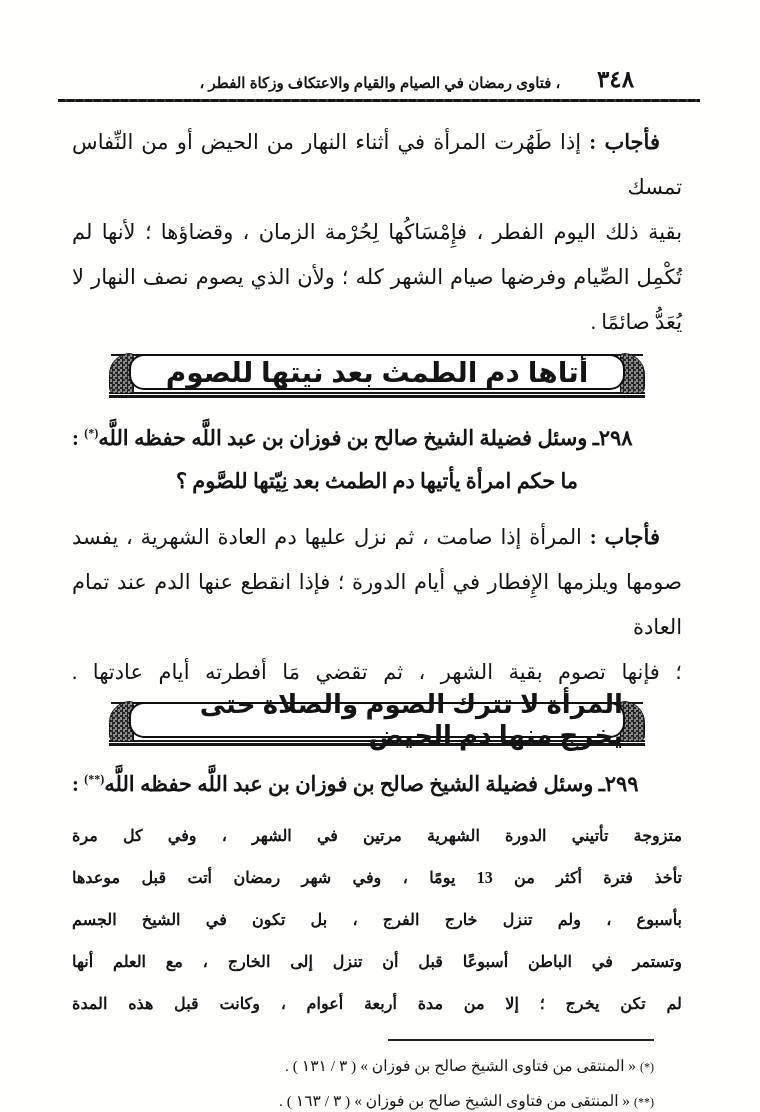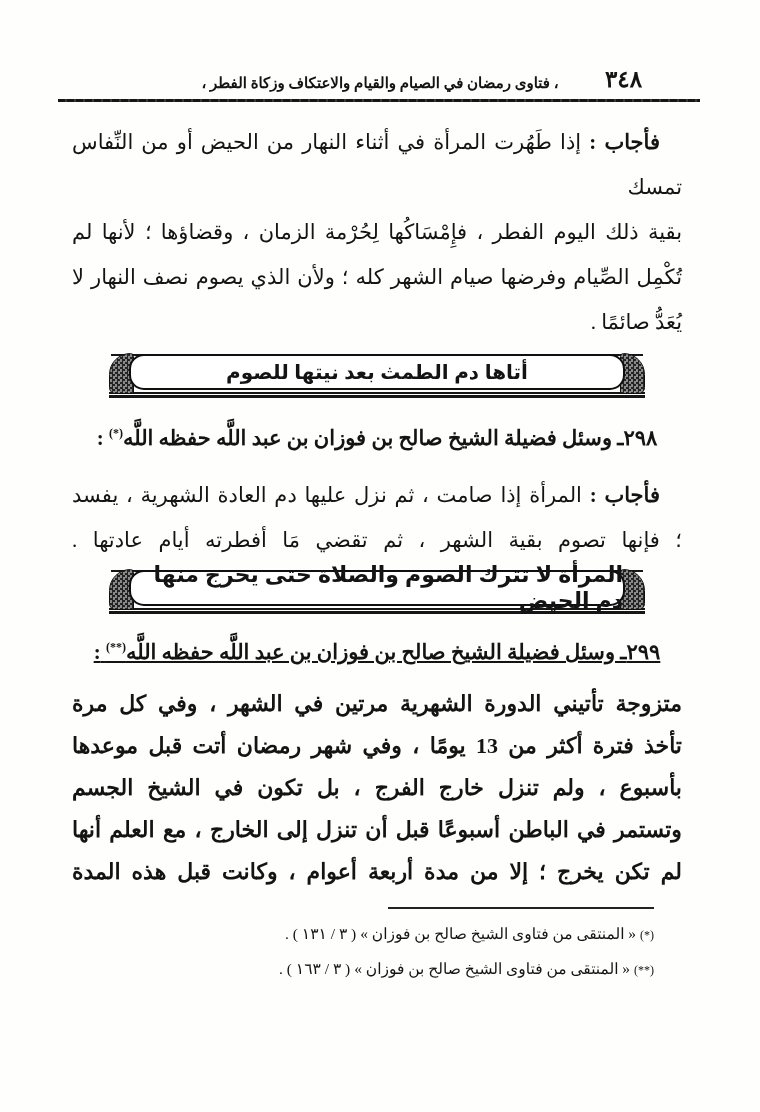--- a/index.html
+++ b/index.html
@@ -6,67 +6,67 @@
   .page{
     width:760px;height:1112px;margin:0 auto;background:#fefefdff;
     position:relative;overflow:hidden;direction:rtl;color:#141414;
     font-family:"Liberation Serif","DejaVu Serif",serif;box-sizing:border-box;
   }
   
   .header{position:relative;height:100px;}
   .header-title{
     position:absolute;left:0;right:0;top:74px;text-align:center;
     font-size:15px;font-weight:bold;letter-spacing:0;
-    font-family:Liberation Serif, serif;
+    font-family:Liberation Sans, sans-serif;
   }
   .page-number{
-    position:absolute;right:118px;top:66px;font-size:23px;font-weight:bold;
+    position:absolute;right:126px;top:66px;font-size:23px;font-weight:bold;
   }
   .header-rule{
     position:absolute;left:58px;right:60px;top:99px;height:3px;
     background:repeating-linear-gradient(90deg,#161616 0 7px,#3a3a3a 7px 9px);
   }
   
   .content{padding:0 78px 0 72px;}
   .line{font-size:21px;line-height:45px;white-space:normal;}
   .j{text-align:justify;text-align-last:justify;}
   .r{text-align:left;text-align-last:right;}
   .indent{text-indent:22px;}
   .lead{font-weight:bold;}
   .para{margin-top:20px;}
   .q-heading{
-    font-weight:bold;font-size:21px;line-height:42px;margin-top:14px;text-align:center;
+    font-weight:bold;font-size:21px;line-height:42px;margin-top:14px;text-align:left;
   }
   .q-heading sup,.fn-marker{font-size:12px;}
   .q-centered{
     font-weight:bold;font-size:21px;line-height:40px;margin-top:2px;
     text-align:center;
   }
   .bold-block{margin-top:10px;}
-  .bold-block .line{font-weight:bold;font-size:22px;line-height:42px;}
+  .bold-block .line{font-weight:bold;font-size:16px;line-height:42px;}
   
   .banner{width:536px;height:47px;position:relative;margin:6px auto 0;}
   .banner .topline{position:absolute;top:3px;left:2px;right:2px;height:2px;background:#161616;}
   .banner .botline1{position:absolute;bottom:4px;left:0;right:0;height:2px;background:#161616;}
   .banner .botline2{position:absolute;bottom:0;left:0;right:0;height:3px;background:#161616;}
   .roll{
     position:absolute;top:2px;bottom:4px;width:25px;z-index:1;
     background:repeating-conic-gradient(#242424 0% 25%,#8a8a8a 25% 50%);
     background-size:5px 5px;border:1px solid #111;box-sizing:border-box;
   }
   .roll-left{left:0;border-radius:24px 4px 2px 7px;}
   .roll-right{right:0;border-radius:4px 24px 7px 2px;}
   .banner-box{
     position:absolute;top:3px;bottom:8px;left:20px;right:20px;z-index:2;
     background:#fff;border:2.5px solid #0f0f0f;border-radius:15px;
     display:flex;align-items:center;justify-content:center;
-    font-weight:bold;font-size:20px;
+    font-weight:bold;font-size:28px;
     font-family:"Liberation Sans","DejaVu Sans",sans-serif;
   }
-  .banner2-box{font-size:22px;}
+  .banner2-box{font-size:26px;}
   
   .footnote-sep{width:266px;height:2px;background:#222;margin:14px 28px 8px auto;}
   .footnotes{padding-left:0;padding-right:28px;}
   .footnote{font-size:15.5px;line-height:33px;text-align:right;}
 </style>
 </head>
 <body>
 
 <div class="page">
 
@@ -94,39 +94,41 @@
       <div class="roll roll-right"></div>
       <div class="banner-box">أتاها دم الطمث بعد نيتها للصوم</div>
       <div class="botline1"></div>
       <div class="botline2"></div>
     </div>
 
     <div class="q-heading">
       <span>٢٩٨ـ وسئل فضيلة الشيخ صالح بن فوزان بن عبد اللَّه حفظه اللَّه</span><sup>(*)</sup>
       <span>:</span>
     </div>
+    <div class="q-centered">ما حكم امرأة يأتيها دم الطمث بعد نِيّتها للصَّوم ؟</div>
 
     <div class="para" style="margin-top:14px;">
       <div class="line j indent">
         <span class="lead">فأجاب :</span>
         <span>المرأة إذا صامت ، ثم نزل عليها دم العادة الشهرية ، يفسد</span>
       </div>
+      <div class="line j">صومها ويلزمها الإِفطار في أيام الدورة ؛ فإذا انقطع عنها الدم عند تمام العادة</div>
       <div class="line j">؛ فإنها تصوم بقية الشهر ، ثم تقضي مَا أفطرته أيام عادتها .</div>
     </div>
 
     <div class="banner" style="margin-top:4px;">
       <div class="topline"></div>
       <div class="roll roll-left"></div>
       <div class="roll roll-right"></div>
       <div class="banner-box banner2-box">المرأة لا تترك الصوم والصلاة حتى يخرج منها دم الحيض</div>
       <div class="botline1"></div>
       <div class="botline2"></div>
     </div>
 
-    <div class="q-heading" style="margin-top:12px;text-decoration:underline;">
+    <div class="q-heading" style="margin-top:12px;">
       <span>٢٩٩ـ وسئل فضيلة الشيخ صالح بن فوزان بن عبد اللَّه حفظه اللَّه</span><sup>(**)</sup>
       <span>:</span>
     </div>
 
     <div class="bold-block">
       <div class="line j">متزوجة تأتيني الدورة الشهرية مرتين في الشهر ، وفي كل مرة</div>
       <div class="line j">تأخذ فترة أكثر من 13 يومًا ، وفي شهر رمضان أتت قبل موعدها</div>
       <div class="line j">بأسبوع ، ولم تنزل خارج الفرج ، بل تكون في الشيخ الجسم</div>
       <div class="line j">وتستمر في الباطن أسبوعًا قبل أن تنزل إلى الخارج ، مع العلم أنها</div>
       <div class="line j">لم تكن يخرج ؛ إلا من مدة أربعة أعوام ، وكانت قبل هذه المدة</div>

